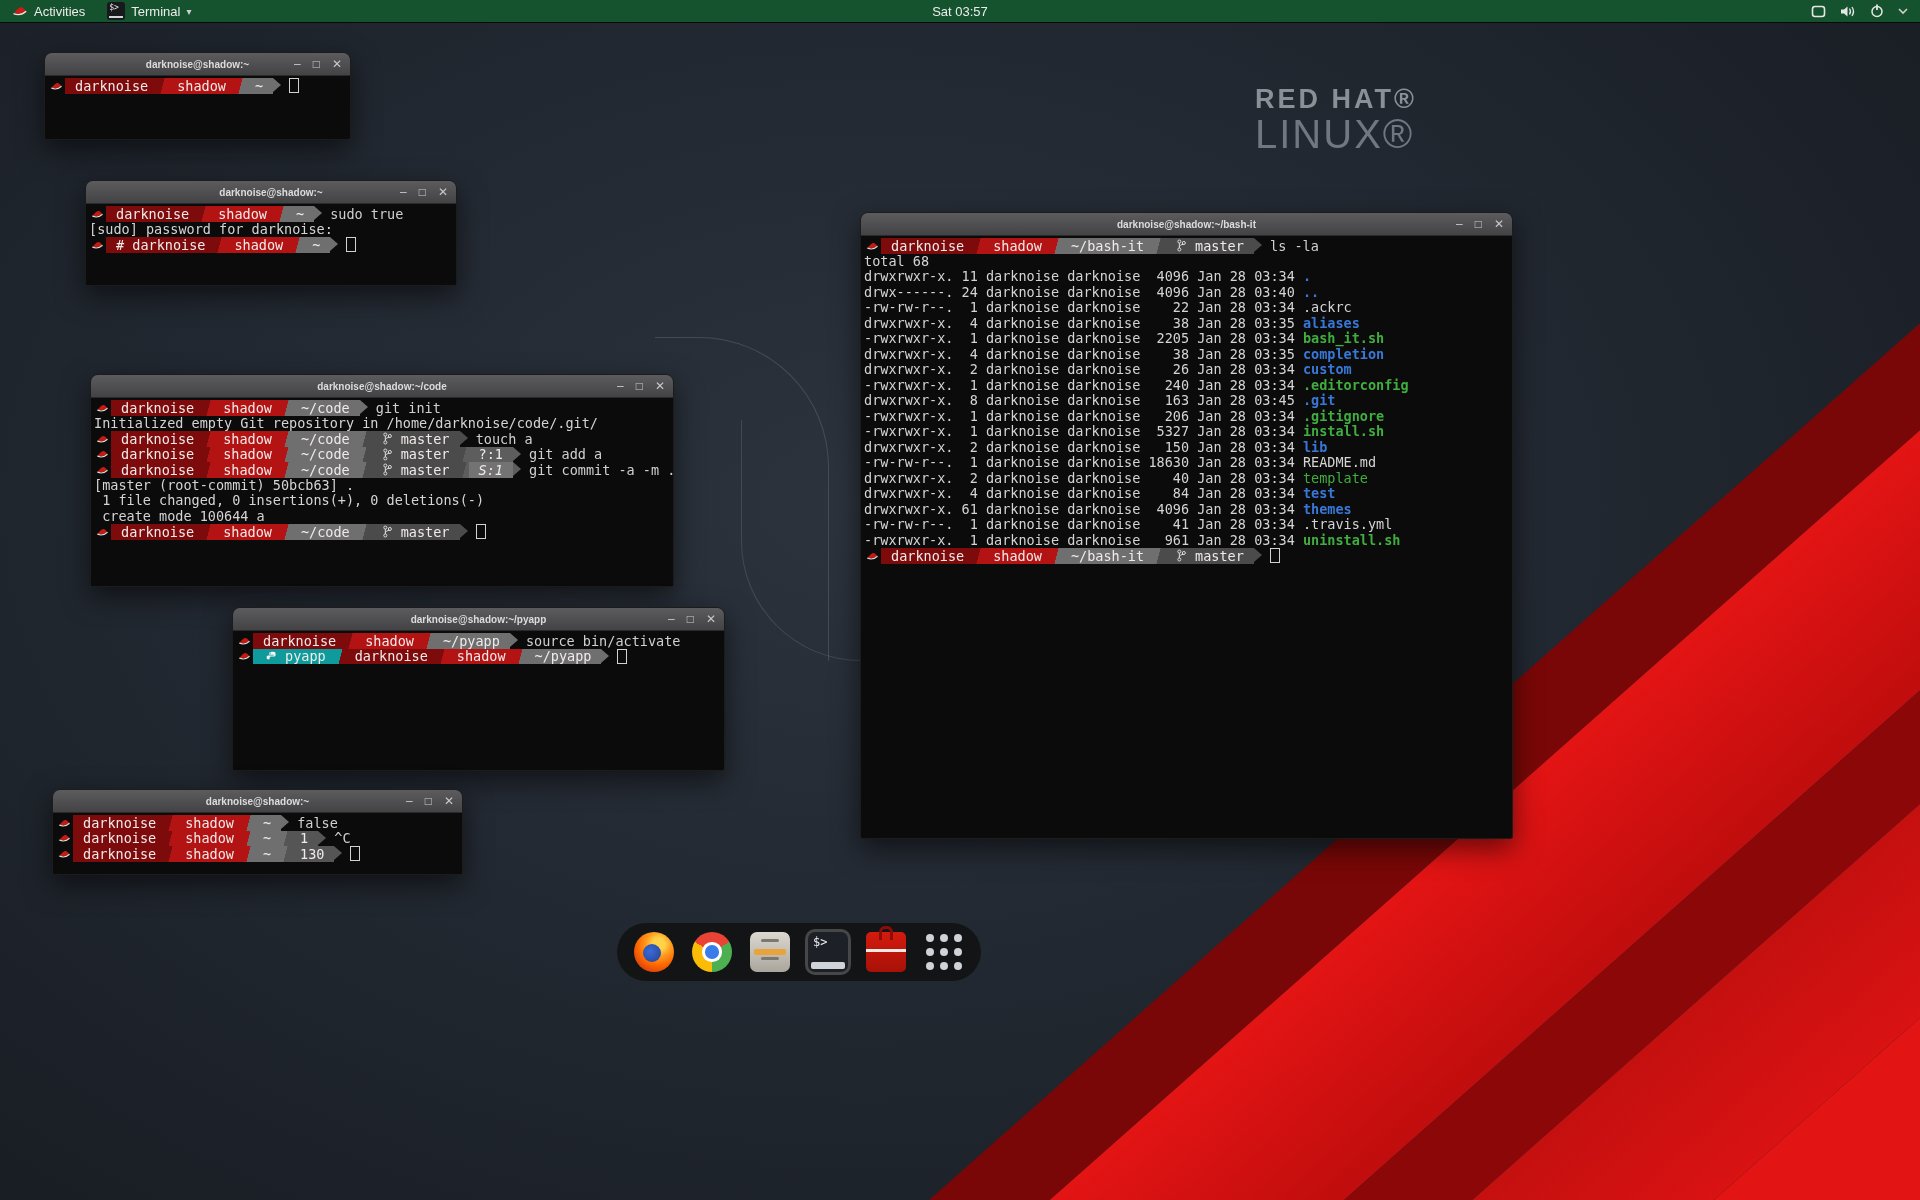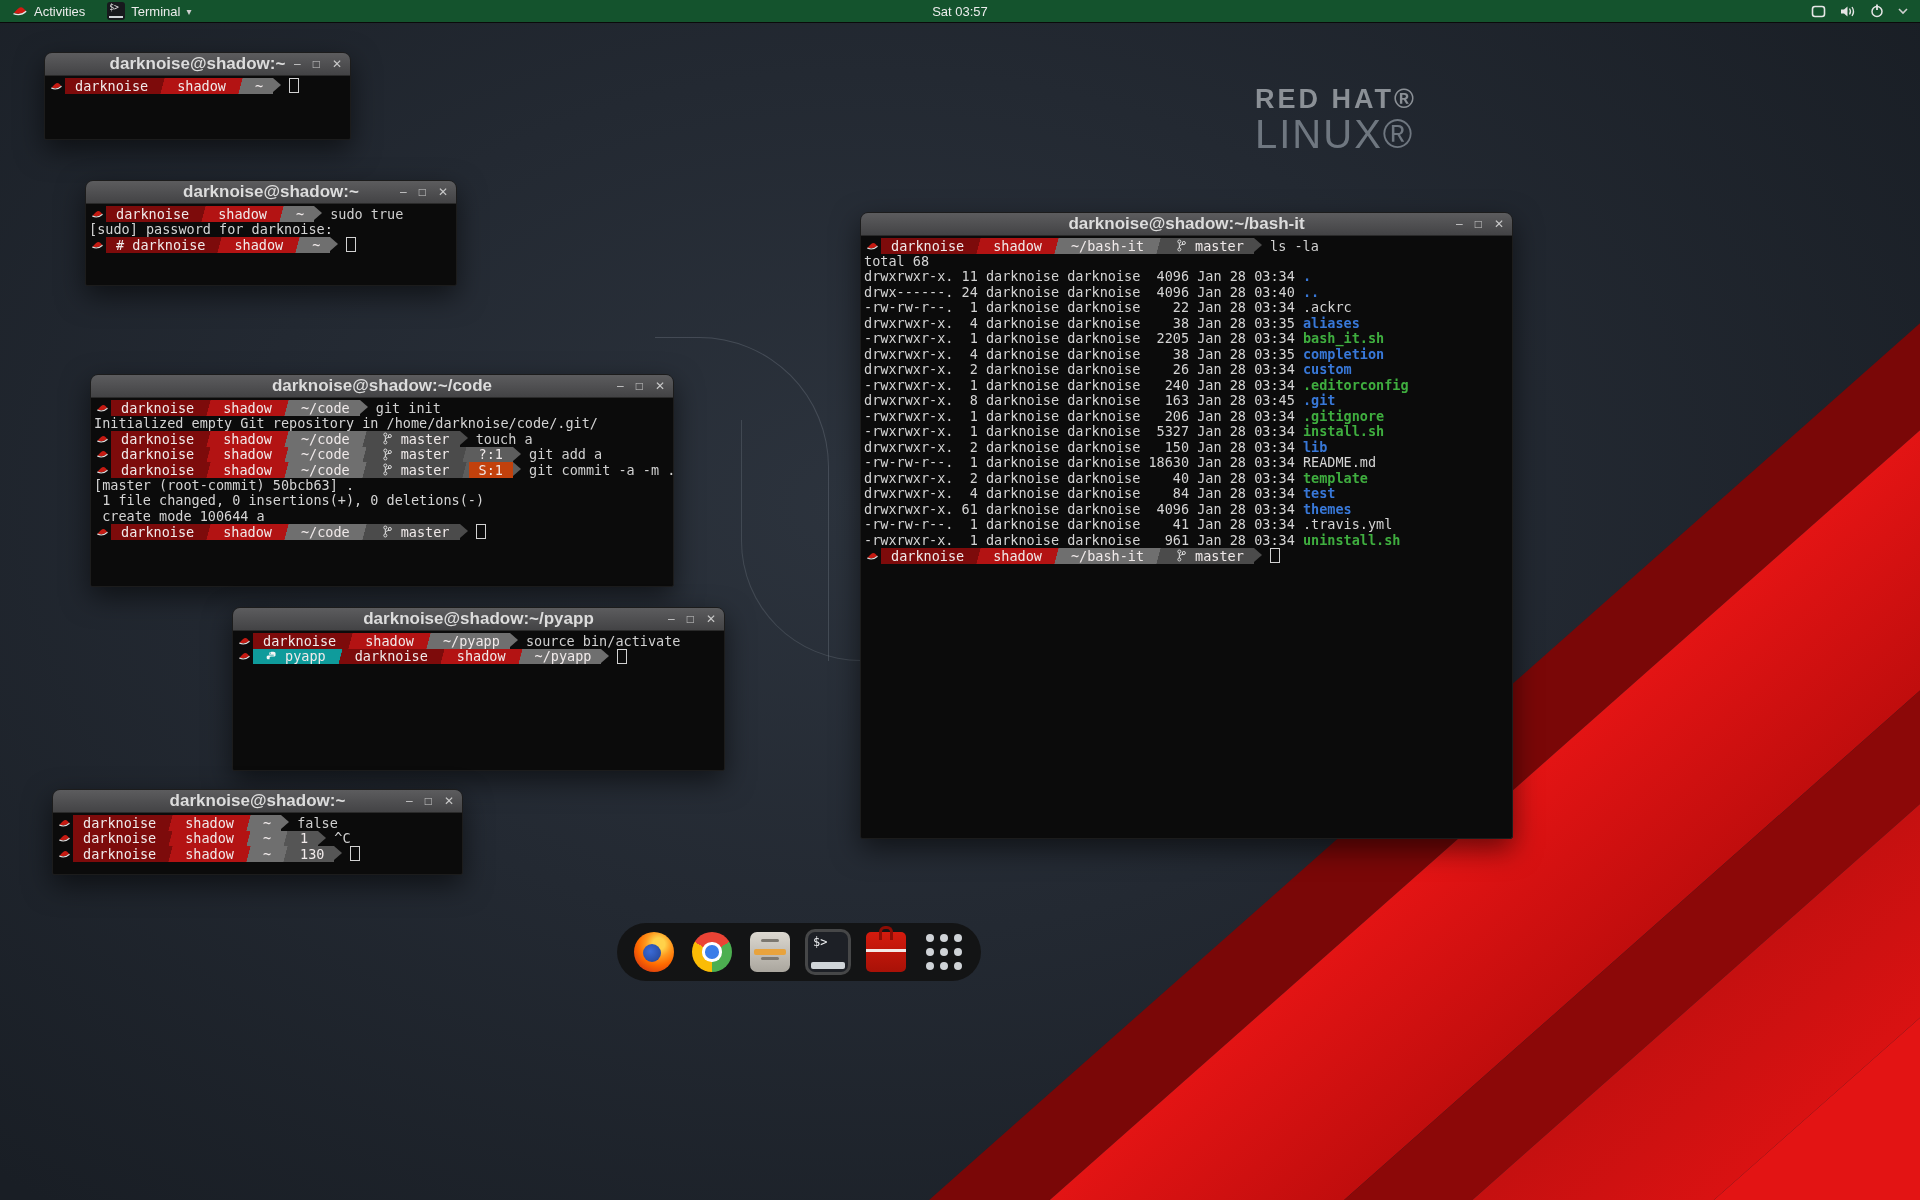--- a/index.html
+++ b/index.html
@@ -46,21 +46,21 @@
   .tb-center span{pointer-events:auto;}
   .tb-right{margin-left:auto;display:flex;align-items:center;gap:14px;padding-right:12px;height:100%;}
   .tb-right svg{display:block;}
   .fedora{width:16px;height:12px;display:inline-block;}
 
   
   .win{position:absolute;border:1px solid #1c1c1c;border-radius:8px 8px 2px 2px;
        box-shadow:0 10px 28px rgba(0,0,0,.55);z-index:2;overflow:hidden;}
   .titlebar{height:22px;background:linear-gradient(#5c5c5e,#434345);display:flex;align-items:center;
             position:relative;border-bottom:1px solid #2a2a2a;}
-  .titlebar .title{flex:1;text-align:center;font-size:17px;font-weight:bold;color:#dcdcdc;}
+  .titlebar .title{flex:1;text-align:center;font-size:10px;font-weight:bold;color:#dcdcdc;}
   .winbtns{position:absolute;right:8px;top:0;height:100%;display:flex;align-items:center;gap:12px;
            color:#c9c9c9;font-size:12px;}
   .winbtns span{cursor:default;line-height:1;}
   .tbody{background:#0b0b0b;width:100%;height:calc(100% - 22px);padding:2px 0 0 3px;box-sizing:border-box;}
   .tl{display:flex;align-items:stretch;height:15.5px;white-space:pre;
       font-family:"DejaVu Sans Mono",monospace;font-size:13.5px;color:#d4d4d4;}
   .out{display:block;line-height:15.5px;}
   .seg{display:inline-flex;align-items:center;gap:5px;padding:0 10px;color:#f0eaea;flex:none;}
   .sdiv{width:9px;flex:none;}
   .sarw{width:0;height:0;border-top:7.75px solid transparent;border-bottom:7.75px solid transparent;
@@ -235,21 +235,21 @@
               <path d="M2.6 4.3 v5.4 M2.6 9 q0-3.2 5-3.3" fill="none" stroke="#dcdcdc" stroke-width="1.1"></path>
             </svg></span>master</span><span class="sdiv" style="background: linear-gradient(105deg, rgb(75, 75, 75) 49%, rgb(93, 93, 93) 51%);"></span><span class="seg" style="background: rgb(93, 93, 93);">?:1</span><span class="sarw" style="border-left-color: rgb(93, 93, 93);"></span><span class="cmd"> git add a</span></div>
       <div class="tl"><span class="pico"><svg width="13" height="10" viewBox="0 0 16 12">
             <path d="M2 8 Q8 0 11 3 L14 6 Q10 10 2 8 Z" fill="#c41a12"></path>
             <path d="M1.5 8.6 Q8.5 11.5 14.2 6.3" stroke="#dcdcdc" stroke-width="1.3" fill="none"></path>
           </svg></span><span class="seg" style="background: rgb(125, 11, 11);">darknoise</span><span class="sdiv" style="background: linear-gradient(105deg, rgb(125, 11, 11) 49%, rgb(179, 19, 19) 51%);"></span><span class="seg" style="background: rgb(179, 19, 19);">shadow</span><span class="sdiv" style="background: linear-gradient(105deg, rgb(179, 19, 19) 49%, rgb(111, 111, 111) 51%);"></span><span class="seg" style="background: rgb(111, 111, 111);">~/code</span><span class="sdiv" style="background: linear-gradient(105deg, rgb(111, 111, 111) 49%, rgb(75, 75, 75) 51%);"></span><span class="seg" style="background: rgb(75, 75, 75);"><span class="pico"><svg width="9" height="13" viewBox="0 0 10 14">
               <circle cx="2.6" cy="2.6" r="1.7" fill="none" stroke="#dcdcdc" stroke-width="1.1"></circle>
               <circle cx="2.6" cy="11.4" r="1.7" fill="none" stroke="#dcdcdc" stroke-width="1.1"></circle>
               <circle cx="7.6" cy="4.2" r="1.7" fill="none" stroke="#dcdcdc" stroke-width="1.1"></circle>
               <path d="M2.6 4.3 v5.4 M2.6 9 q0-3.2 5-3.3" fill="none" stroke="#dcdcdc" stroke-width="1.1"></path>
-            </svg></span>master</span><span class="sdiv" style="background: linear-gradient(105deg, rgb(75, 75, 75) 49%, rgb(93, 93, 93) 51%);"></span><span class="seg" style="background: #c2410c;">S:1</span><span class="sarw" style="border-left-color: rgb(93, 93, 93);"></span><span class="cmd"> git commit -a -m .</span></div>
+            </svg></span>master</span><span class="sdiv" style="background: linear-gradient(105deg, rgb(75, 75, 75) 49%, rgb(93, 93, 93) 51%);"></span><span class="seg" style="background: #737373; font-style: italic;">S:1</span><span class="sarw" style="border-left-color: rgb(93, 93, 93);"></span><span class="cmd"> git commit -a -m .</span></div>
       <div class="tl out">[master (root-commit) 50bcb63] .</div>
       <div class="tl out"> 1 file changed, 0 insertions(+), 0 deletions(-)</div>
       <div class="tl out"> create mode 100644 a</div>
       <div class="tl"><span class="pico"><svg width="13" height="10" viewBox="0 0 16 12">
             <path d="M2 8 Q8 0 11 3 L14 6 Q10 10 2 8 Z" fill="#c41a12"></path>
             <path d="M1.5 8.6 Q8.5 11.5 14.2 6.3" stroke="#dcdcdc" stroke-width="1.3" fill="none"></path>
           </svg></span><span class="seg" style="background: rgb(125, 11, 11);">darknoise</span><span class="sdiv" style="background: linear-gradient(105deg, rgb(125, 11, 11) 49%, rgb(179, 19, 19) 51%);"></span><span class="seg" style="background: rgb(179, 19, 19);">shadow</span><span class="sdiv" style="background: linear-gradient(105deg, rgb(179, 19, 19) 49%, rgb(111, 111, 111) 51%);"></span><span class="seg" style="background: rgb(111, 111, 111);">~/code</span><span class="sdiv" style="background: linear-gradient(105deg, rgb(111, 111, 111) 49%, rgb(75, 75, 75) 51%);"></span><span class="seg" style="background: rgb(75, 75, 75);"><span class="pico"><svg width="9" height="13" viewBox="0 0 10 14">
               <circle cx="2.6" cy="2.6" r="1.7" fill="none" stroke="#dcdcdc" stroke-width="1.1"></circle>
               <circle cx="2.6" cy="11.4" r="1.7" fill="none" stroke="#dcdcdc" stroke-width="1.1"></circle>
               <circle cx="7.6" cy="4.2" r="1.7" fill="none" stroke="#dcdcdc" stroke-width="1.1"></circle>
@@ -333,21 +333,21 @@
       <div class="tl out"><span>drwxrwxr-x.  4 darknoise darknoise    38 Jan 28 03:35 </span><span style="color: rgb(56, 120, 216); font-weight: bold;">aliases</span></div>
       <div class="tl out"><span>-rwxrwxr-x.  1 darknoise darknoise  2205 Jan 28 03:34 </span><span style="color: rgb(63, 174, 63); font-weight: bold;">bash_it.sh</span></div>
       <div class="tl out"><span>drwxrwxr-x.  4 darknoise darknoise    38 Jan 28 03:35 </span><span style="color: rgb(56, 120, 216); font-weight: bold;">completion</span></div>
       <div class="tl out"><span>drwxrwxr-x.  2 darknoise darknoise    26 Jan 28 03:34 </span><span style="color: rgb(56, 120, 216); font-weight: bold;">custom</span></div>
       <div class="tl out"><span>-rwxrwxr-x.  1 darknoise darknoise   240 Jan 28 03:34 </span><span style="color: rgb(63, 174, 63); font-weight: bold;">.editorconfig</span></div>
       <div class="tl out"><span>drwxrwxr-x.  8 darknoise darknoise   163 Jan 28 03:45 </span><span style="color: rgb(56, 120, 216); font-weight: bold;">.git</span></div>
       <div class="tl out"><span>-rwxrwxr-x.  1 darknoise darknoise   206 Jan 28 03:34 </span><span style="color: rgb(63, 174, 63); font-weight: bold;">.gitignore</span></div>
       <div class="tl out"><span>-rwxrwxr-x.  1 darknoise darknoise  5327 Jan 28 03:34 </span><span style="color: rgb(63, 174, 63); font-weight: bold;">install.sh</span></div>
       <div class="tl out"><span>drwxrwxr-x.  2 darknoise darknoise   150 Jan 28 03:34 </span><span style="color: rgb(56, 120, 216); font-weight: bold;">lib</span></div>
       <div class="tl out"><span>-rw-rw-r--.  1 darknoise darknoise 18630 Jan 28 03:34 </span><span style="color: rgb(212, 212, 212);">README.md</span></div>
-      <div class="tl out"><span>drwxrwxr-x.  2 darknoise darknoise    40 Jan 28 03:34 </span><span style="color: rgb(63, 174, 63); font-weight: bold;">template</span></div>
+      <div class="tl out"><span>drwxrwxr-x.  2 darknoise darknoise    40 Jan 28 03:34 </span><span style="color: rgb(63, 174, 63); font-weight: normal;">template</span></div>
       <div class="tl out"><span>drwxrwxr-x.  4 darknoise darknoise    84 Jan 28 03:34 </span><span style="color: rgb(56, 120, 216); font-weight: bold;">test</span></div>
       <div class="tl out"><span>drwxrwxr-x. 61 darknoise darknoise  4096 Jan 28 03:34 </span><span style="color: rgb(56, 120, 216); font-weight: bold;">themes</span></div>
       <div class="tl out"><span>-rw-rw-r--.  1 darknoise darknoise    41 Jan 28 03:34 </span><span style="color: rgb(212, 212, 212);">.travis.yml</span></div>
       <div class="tl out"><span>-rwxrwxr-x.  1 darknoise darknoise   961 Jan 28 03:34 </span><span style="color: rgb(63, 174, 63); font-weight: bold;">uninstall.sh</span></div>
       <div class="tl"><span class="pico"><svg width="13" height="10" viewBox="0 0 16 12">
             <path d="M2 8 Q8 0 11 3 L14 6 Q10 10 2 8 Z" fill="#c41a12"></path>
             <path d="M1.5 8.6 Q8.5 11.5 14.2 6.3" stroke="#dcdcdc" stroke-width="1.3" fill="none"></path>
           </svg></span><span class="seg" style="background: rgb(125, 11, 11);">darknoise</span><span class="sdiv" style="background: linear-gradient(105deg, rgb(125, 11, 11) 49%, rgb(179, 19, 19) 51%);"></span><span class="seg" style="background: rgb(179, 19, 19);">shadow</span><span class="sdiv" style="background: linear-gradient(105deg, rgb(179, 19, 19) 49%, rgb(111, 111, 111) 51%);"></span><span class="seg" style="background: rgb(111, 111, 111);">~/bash-it</span><span class="sdiv" style="background: linear-gradient(105deg, rgb(111, 111, 111) 49%, rgb(75, 75, 75) 51%);"></span><span class="seg" style="background: rgb(75, 75, 75);"><span class="pico"><svg width="9" height="13" viewBox="0 0 10 14">
               <circle cx="2.6" cy="2.6" r="1.7" fill="none" stroke="#dcdcdc" stroke-width="1.1"></circle>
               <circle cx="2.6" cy="11.4" r="1.7" fill="none" stroke="#dcdcdc" stroke-width="1.1"></circle>

